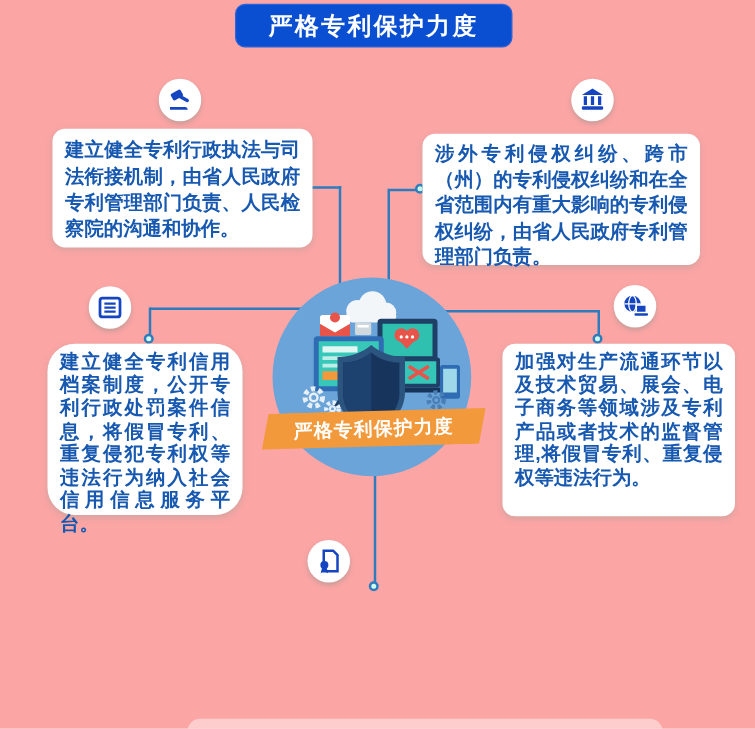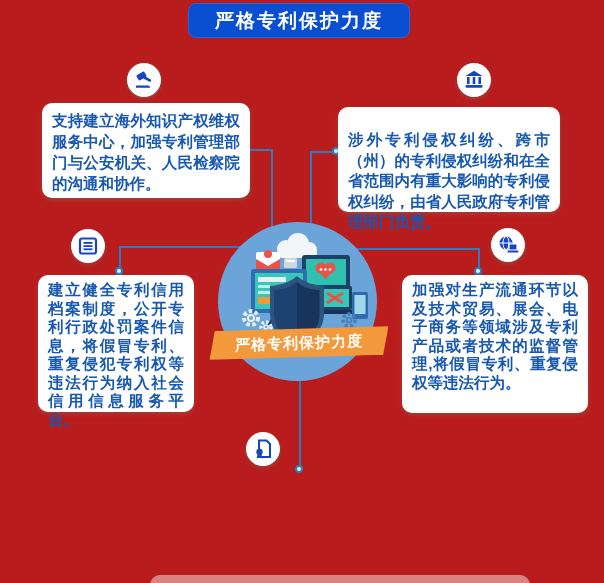--- a/index.html
+++ b/index.html
@@ -1,18 +1,18 @@
 <!DOCTYPE html>
 <html><head>
 <meta charset="utf-8">
 <style>
   html,body{margin:0;padding:0;}
   body{font-family:"Liberation Sans","DejaVu Sans",sans-serif;}
   .canvas{
-    position:relative;width:604px;height:583px;background:#b91c1c;overflow:hidden;
+    position:relative;width:604px;height:583px;background:#fca5a5;overflow:hidden;
   }
   
   .title-bar{
     position:absolute;left:188px;top:3px;width:222px;height:35px;
     background:#0a4ed2;border:1px solid #2a63da;border-radius:8px;
     color:#fff;font-size:19px;font-weight:bold;letter-spacing:2px;
     display:flex;align-items:center;justify-content:center;box-sizing:border-box;
   }
   
   .line{position:absolute;background:#2d7dbe;z-index:1;}
@@ -28,22 +28,22 @@
   }
   .icon-badge svg{display:block;}
   
   .node-box{
     position:absolute;background:#fff;border-radius:10px;
     box-shadow:0 2px 5px rgba(110,160,145,.28);z-index:2;
     color:#1758b0;font-weight:bold;font-size:15.5px;
     text-align:justify;box-sizing:border-box;
   }
   .box-tl{left:42px;top:103px;width:208px;height:95px;padding:7px 10px;line-height:21px;}
-  .box-tr{left:338px;top:107px;width:222px;height:105px;padding:23px 10px;line-height:20.5px;}
-  .box-ml{left:38px;top:275px;width:156px;height:137px;padding:6px 10px;line-height:18.5px;}
+  .box-tr{left:338px;top:107px;width:222px;height:105px;padding:7px 10px;line-height:20.5px;}
+  .box-ml{left:38px;top:275px;width:156px;height:137px;padding:6px 10px;line-height:18.5px;border-radius:22px;}
   .box-mr{left:402px;top:275px;width:186px;height:138px;padding:6px 10px;line-height:18.5px;}
   .box-bt{left:100px;top:472px;width:400px;height:73px;padding:6px 12px;line-height:21px;}
   
   .center-circle{
     position:absolute;left:218px;top:222px;width:159px;height:159px;border-radius:50%;
     background:#6ba4d9;z-index:3;overflow:visible;
   }
   
   .ribbon{
     position:absolute;left:209px;top:328px;width:180px;height:30px;z-index:4;
@@ -127,21 +127,21 @@
     <svg width="24" height="24" viewBox="0 0 24 24">
       <path d="M8 3.5 h7.5 l3.5 3.5 v13 h-11 z" fill="none" stroke="#1545c0" stroke-width="2"></path>
       <g fill="#1545c0">
         <circle cx="8.5" cy="15" r="3.2"></circle>
         <path d="M6.6 17.3 l-1.1 4.2 3 -1.6 3 1.6 -1.1 -4.2 z"></path>
       </g>
     </svg>
   </div>
 
   <div class="node-box box-tl">
-    <span>支持建立海外知识产权维权服务中心，加强专利管理部门与公安机关、人民检察院的沟通和协作。</span>
+    <span>建立健全专利行政执法与司法衔接机制，由省人民政府专利管理部门负责、人民检察院的沟通和协作。</span>
   </div>
   <div class="node-box box-tr">
     <span>涉外专利侵权纠纷、跨市（州）的专利侵权纠纷和在全省范围内有重大影响的专利侵权纠纷，由省人民政府专利管理部门负责。</span>
   </div>
   <div class="node-box box-ml">
     <span>建立健全专利信用档案制度，公开专利行政处罚案件信息，将假冒专利、重复侵犯专利权等违法行为纳入社会信用信息服务平台。</span>
   </div>
   <div class="node-box box-mr">
     <span>加强对生产流通环节以及技术贸易、展会、电子商务等领域涉及专利产品或者技术的监督管理,将假冒专利、重复侵权等违法行为。</span>
   </div>

